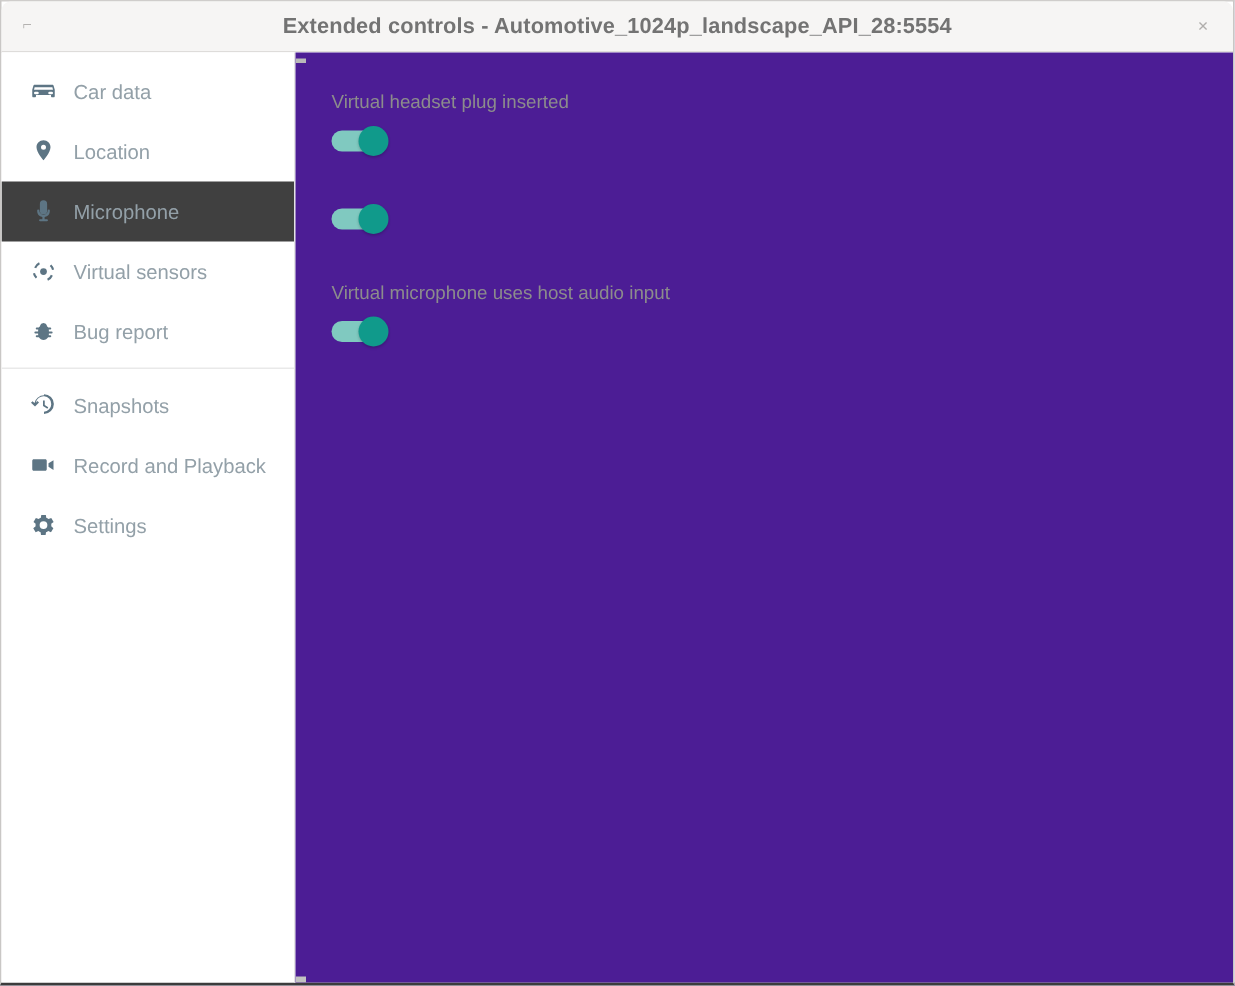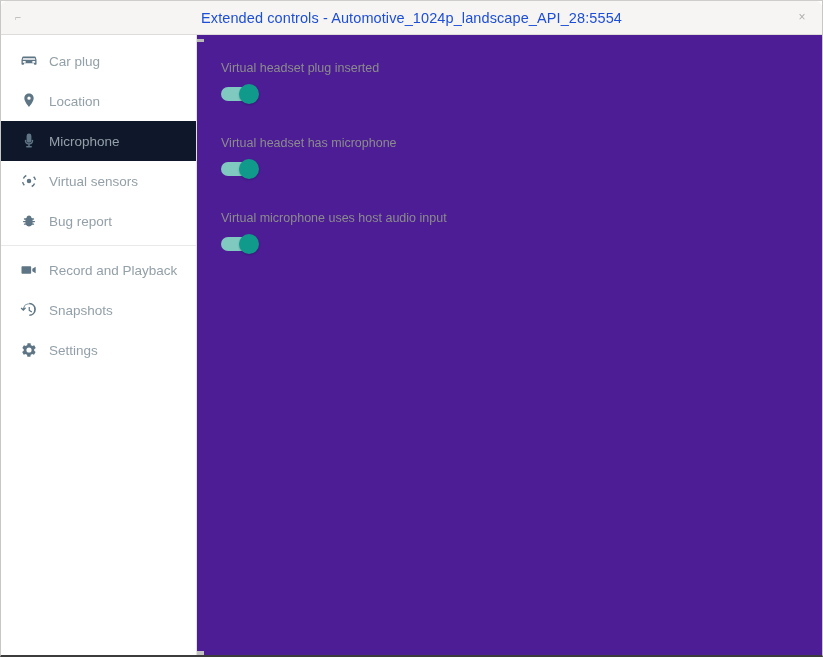--- a/index.html
+++ b/index.html
@@ -36,22 +36,22 @@
     background: #f6f5f4;
     border-bottom: 1px solid #dedcda;
     display: flex;
     align-items: center;
     justify-content: center;
     border-top-left-radius: 6px;
     border-top-right-radius: 6px;
   }
   .titlebar-title {
     font-size: 14.5px;
-    font-weight: normal;
-    color: #1d4ed8;
+    font-weight: bold;
+    color: #737373;
     letter-spacing: 0.1px;
     white-space: nowrap;
   }
   .titlebar-left-glyph {
     position: absolute;
     left: 14px;
     top: 11px;
     font-size: 11px;
     color: #b4b2b0;
     line-height: 1;
@@ -91,21 +91,21 @@
   .nav-item {
     display: flex;
     align-items: center;
     height: 40px;
     padding-left: 16px;
     box-sizing: border-box;
     cursor: default;
     background: transparent;
   }
   .nav-item.selected {
-    background: #0f172a;
+    background: #404040;
   }
   .nav-icon {
     width: 24px;
     min-width: 24px;
     height: 22px;
     display: flex;
     align-items: center;
     justify-content: center;
     color: #5d7584;
   }
@@ -197,21 +197,21 @@
 
   <div class="body-split">
 
     <div class="sidebar" id="sidebar">
         <div class="nav-item">
           <span class="nav-icon">
             <svg width="20" height="20" viewBox="0 0 24 24" fill="currentColor">
               <path d="M5 6.5h14c.6 0 1 .4 1.1.9l.9 3.1v5.2c0 .4-.3.8-.8.8h-1.4c-.4 0-.8-.4-.8-.8v-.9H6v.9c0 .4-.4.8-.8.8H3.8c-.5 0-.8-.4-.8-.8v-5.2l.9-3.1c.1-.5.5-.9 1.1-.9zM4.9 8.6l-.5 1.9h15.2l-.5-1.9H4.9zM5.4 12.1a1 1 0 100 2h1.8a1 1 0 100-2H5.4zm11.4 0a1 1 0 100 2h1.8a1 1 0 100-2h-1.8z"></path>
             </svg>
           </span>
-          <span class="nav-label">Car plug</span>
+          <span class="nav-label">Car data</span>
         </div>
         <div class="nav-item">
           <span class="nav-icon">
             <svg width="20" height="20" viewBox="0 0 24 24" fill="currentColor">
               <path d="M12 3c-3.1 0-5.6 2.5-5.6 5.6 0 4.2 5.6 10.4 5.6 10.4s5.6-6.2 5.6-10.4C17.6 5.5 15.1 3 12 3zm0 7.6a2 2 0 110-4 2 2 0 010 4z"></path>
             </svg>
           </span>
           <span class="nav-label">Location</span>
         </div>
         <div class="nav-item selected">
@@ -236,33 +236,33 @@
             <svg width="20" height="20" viewBox="0 0 24 24" fill="currentColor">
               <path d="M14.9 7.3a3.1 3.1 0 00-5.8 0h5.8zM8.2 8.8H6.6a.8.8 0 000 1.6h1.2a5.8 5.8 0 00-.1 1v.5H5.5a.8.8 0 100 1.6h2.2v.5c0 .35.04.69.1 1H6.6a.8.8 0 100 1.6h1.7a4.3 4.3 0 007.4 0h1.7a.8.8 0 100-1.6h-1.2c.06-.31.1-.65.1-1v-.5h2.2a.8.8 0 100-1.6h-2.2v-.5c0-.34-.04-.68-.1-1h1.2a.8.8 0 100-1.6h-1.6a4.3 4.3 0 00-7.6 0z"></path>
             </svg>
           </span>
           <span class="nav-label">Bug report</span>
         </div>
         <div class="nav-divider"></div>
         <div class="nav-item">
           <span class="nav-icon">
             <svg width="20" height="20" viewBox="0 0 24 24" fill="currentColor">
-              <path d="M4.2 7.4h9.2c.7 0 1.2.5 1.2 1.2v6.8c0 .7-.5 1.2-1.2 1.2H4.2c-.7 0-1.2-.5-1.2-1.2V8.6c0-.7.5-1.2 1.2-1.2zM16 10.6l4-2.5v7.8l-4-2.5v-2.8z"></path>
-            </svg>
-          </span>
-          <span class="nav-label">Record and Playback</span>
-        </div>
-        <div class="nav-item">
-          <span class="nav-icon">
-            <svg width="20" height="20" viewBox="0 0 24 24" fill="currentColor">
               <path d="M12.4 4.2a7.8 7.8 0 00-7.6 6.2L3.2 8.9 2 10.1l3.2 3.1L8.4 10l-1.2-1.2-1.3 1.3a6.2 6.2 0 116.5 7.3v1.7a7.9 7.9 0 10 0-15.8z"></path>
               <path d="M11.6 8.4v4.4l3.5 2.1.7-1.2-2.8-1.7V8.4z"></path>
             </svg>
           </span>
           <span class="nav-label">Snapshots</span>
+        </div>
+        <div class="nav-item">
+          <span class="nav-icon">
+            <svg width="20" height="20" viewBox="0 0 24 24" fill="currentColor">
+              <path d="M4.2 7.4h9.2c.7 0 1.2.5 1.2 1.2v6.8c0 .7-.5 1.2-1.2 1.2H4.2c-.7 0-1.2-.5-1.2-1.2V8.6c0-.7.5-1.2 1.2-1.2zM16 10.6l4-2.5v7.8l-4-2.5v-2.8z"></path>
+            </svg>
+          </span>
+          <span class="nav-label">Record and Playback</span>
         </div>
         <div class="nav-item">
           <span class="nav-icon">
             <svg width="20" height="20" viewBox="0 0 24 24" fill="currentColor">
               <path d="M19.4 13a7.6 7.6 0 000-2l1.9-1.5-1.9-3.2-2.2.9a7.6 7.6 0 00-1.8-1L15.1 4h-3.7l-.3 2.2c-.65.25-1.25.58-1.8 1l-2.2-.9-1.9 3.2L6.9 11a7.6 7.6 0 000 2l-1.9 1.5 1.9 3.2 2.2-.9c.55.42 1.15.75 1.8 1l.3 2.2h3.7l.3-2.2c.65-.25 1.25-.58 1.8-1l2.2.9 1.9-3.2-1.7-1.5zM13.2 15.1a3.1 3.1 0 110-6.2 3.1 3.1 0 010 6.2z" transform="translate(-1.2 0)"></path>
             </svg>
           </span>
           <span class="nav-label">Settings</span>
         </div>
       </div>
@@ -272,21 +272,20 @@
       <div class="scroll-nub-bottom"></div>
       <div class="settings-list" id="settings-list">
           <div class="setting-row">
             <div class="setting-label">Virtual headset plug inserted</div>
             <div class="toggle">
               <span class="track"></span>
               <span class="knob"></span>
             </div>
           </div>
           <div class="setting-row">
-            <div class="setting-label">Virtual headset has microphone</div>
             <div class="toggle">
               <span class="track"></span>
               <span class="knob"></span>
             </div>
           </div>
           <div class="setting-row">
             <div class="setting-label">Virtual microphone uses host audio input</div>
             <div class="toggle">
               <span class="track"></span>
               <span class="knob"></span>

